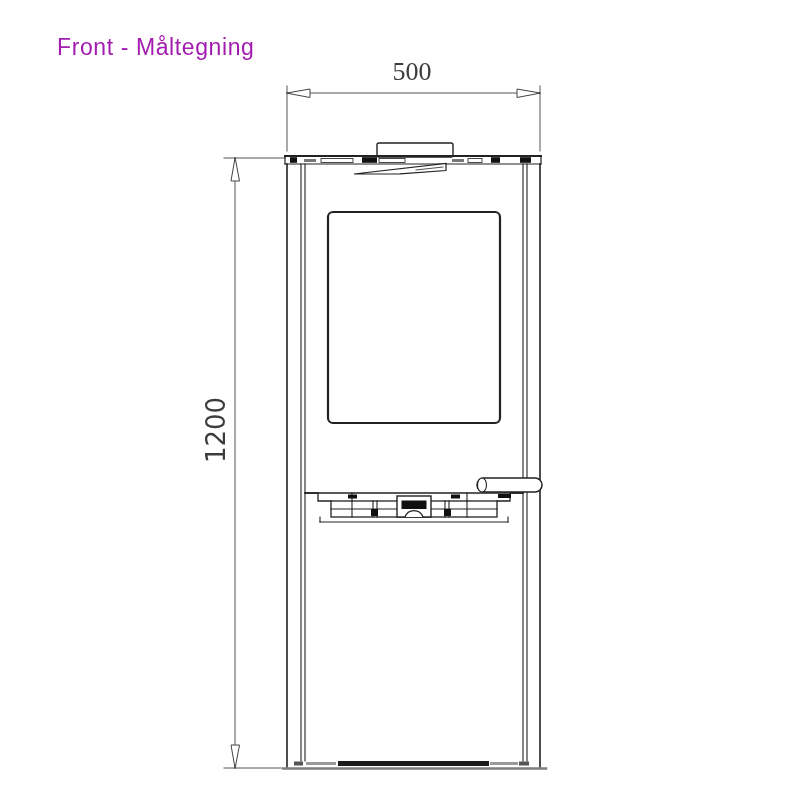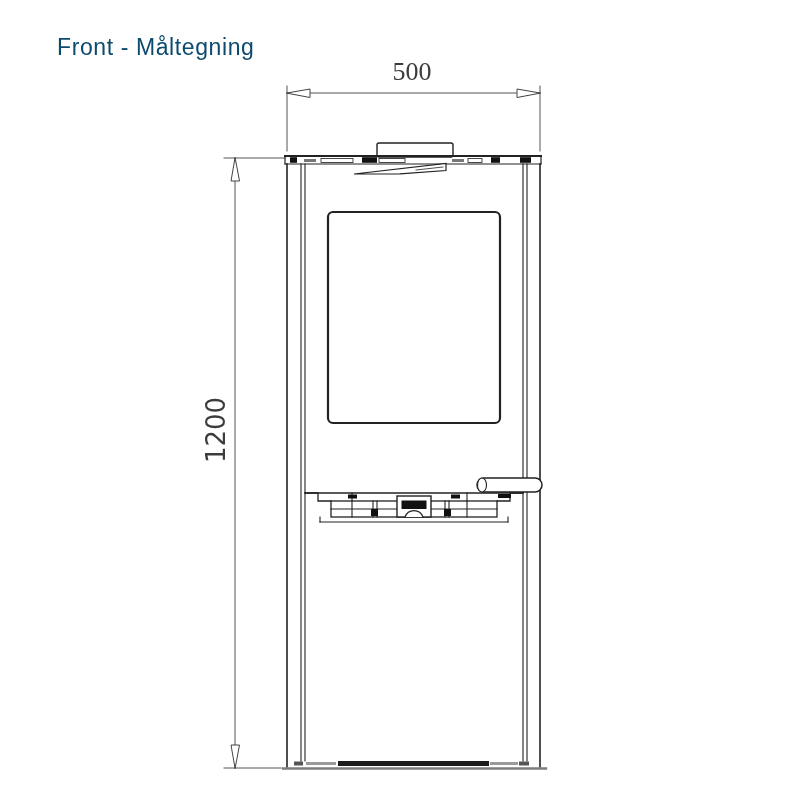--- a/index.html
+++ b/index.html
@@ -4,21 +4,21 @@
 <style>
   html,body{margin:0;padding:0;}
   body{
     width:800px;height:800px;position:relative;overflow:hidden;
     background:#ffffff;
     font-family:"Liberation Sans", sans-serif;
   }
   .page-title{
     position:absolute;left:57px;top:34px;
     font-size:23px;font-weight:500;letter-spacing:.6px;
-    color:#0c4a6e;white-space:nowrap;
+    color:#a21caf;white-space:nowrap;
   }
   .dim-label{
     position:absolute;color:#3c3c3c;
     font-size:26px;font-weight:400;
     font-family:"DejaVu Sans","Liberation Sans",sans-serif;
     text-align:center;
   }
   .dim-label.width{left:352px;top:58px;width:120px;height:28px;line-height:28px;font-family:Liberation Serif, serif;}
   .dim-label.height{
     left:156px;top:415px;width:120px;height:30px;line-height:30px;

